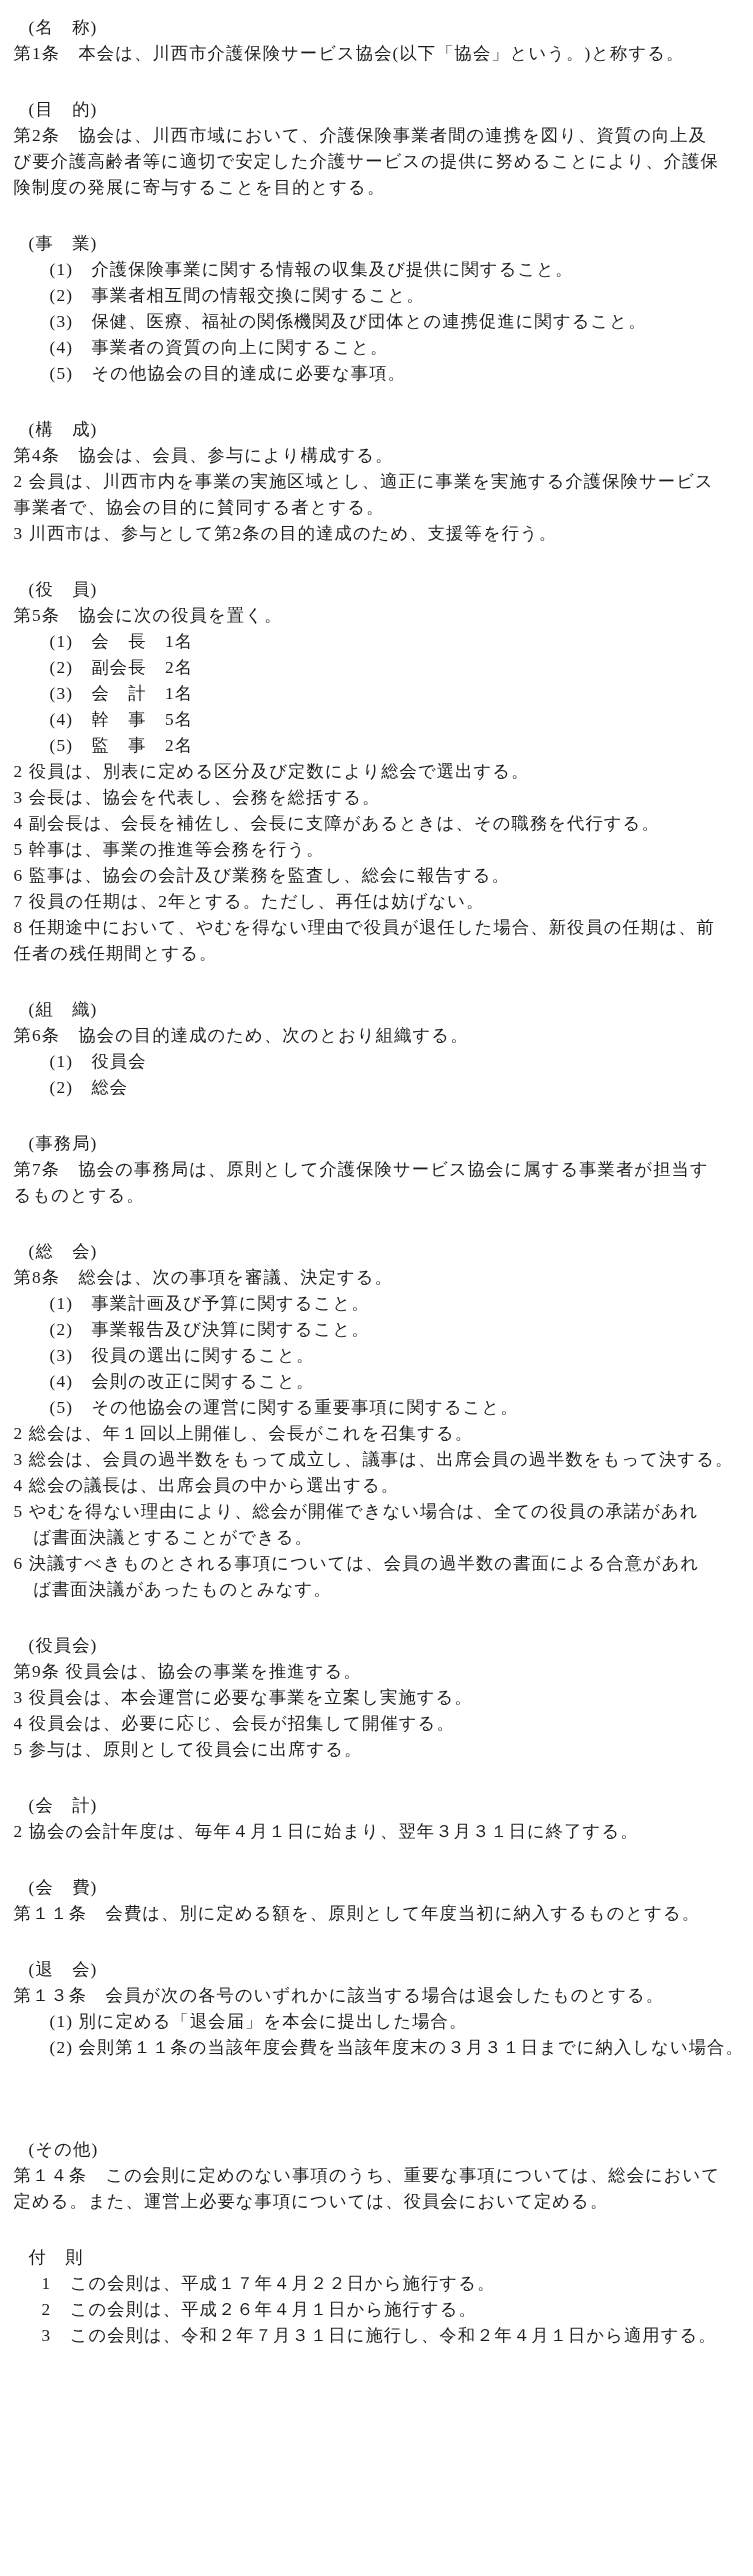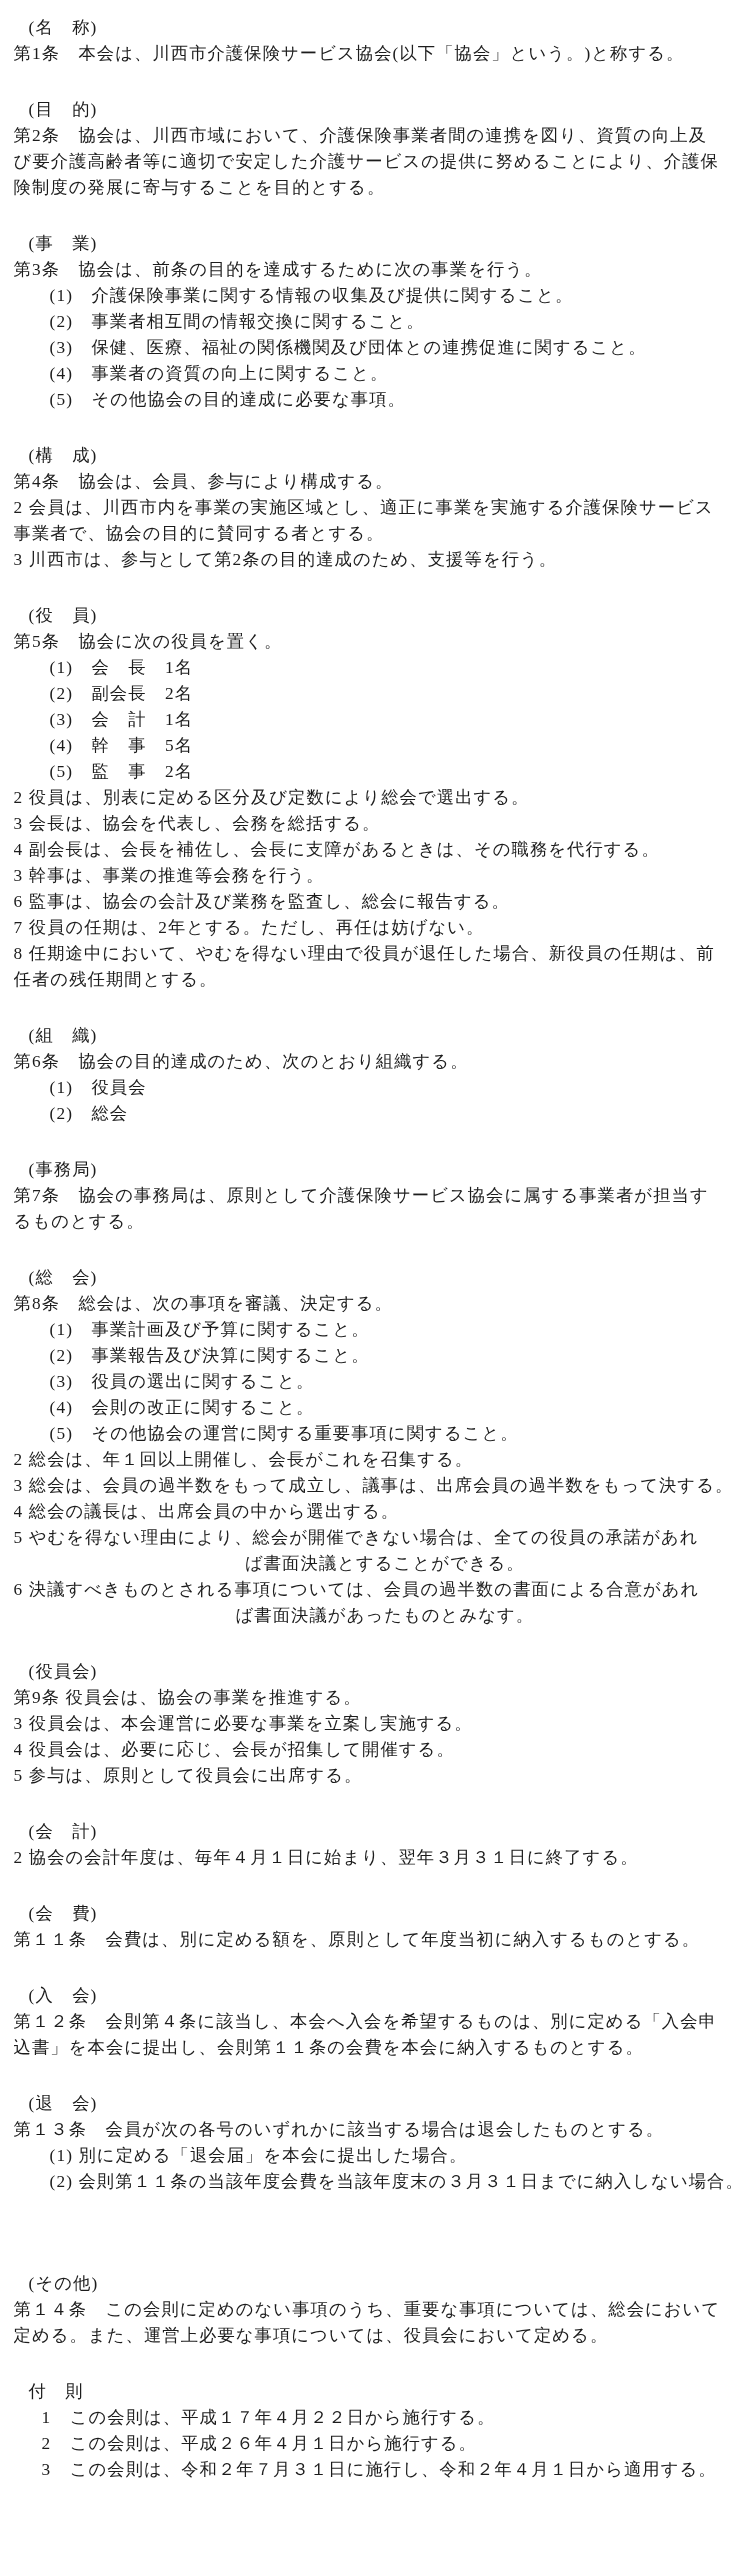--- a/index.html
+++ b/index.html
@@ -26,21 +26,21 @@
   }
   .line {
     white-space: pre;
     overflow: hidden;
   }
   .heading   { padding-left: 15px; }
   .article   { padding-left: 0; }
   .para      { padding-left: 0; }
   .cont      { padding-left: 0; }
   .item      { padding-left: 36px; }
-  .cont2     { padding-left: 19.6px; text-align: center; }
+  .cont2     { padding-left: 19.6px; }
   .fusoku    { padding-left: 28px; }
   .section   { margin-top: 30px; }
   .section:first-child { margin-top: 0; }
   .section.gap-large   { margin-top: 76px; }
 </style>
 </head>
 <body style="background: rgb(255, 255, 255);">
 
 <div class="page" id="doc" style="color: rgb(28, 28, 28); background: rgb(255, 255, 255);">
     <div class="section">
@@ -48,21 +48,20 @@
       <div class="line article">第1条　本会は、川西市介護保険サービス協会(以下「協会」という。)と称する。</div>
     </div>
     <div class="section">
       <div class="line heading">(目　的)</div>
       <div class="line article">第2条　協会は、川西市域において、介護保険事業者間の連携を図り、資質の向上及</div>
       <div class="line cont">び要介護高齢者等に適切で安定した介護サービスの提供に努めることにより、介護保</div>
       <div class="line cont">険制度の発展に寄与することを目的とする。</div>
     </div>
     <div class="section">
       <div class="line heading">(事　業)</div>
-      <div class="line article">第3条　協会は、前条の目的を達成するために次の事業を行う。</div>
       <div class="line item">(1)　介護保険事業に関する情報の収集及び提供に関すること。</div>
       <div class="line item">(2)　事業者相互間の情報交換に関すること。</div>
       <div class="line item">(3)　保健、医療、福祉の関係機関及び団体との連携促進に関すること。</div>
       <div class="line item">(4)　事業者の資質の向上に関すること。</div>
       <div class="line item">(5)　その他協会の目的達成に必要な事項。</div>
     </div>
     <div class="section">
       <div class="line heading">(構　成)</div>
       <div class="line article">第4条　協会は、会員、参与により構成する。</div>
       <div class="line para">2 会員は、川西市内を事業の実施区域とし、適正に事業を実施する介護保険サービス</div>
@@ -73,21 +72,21 @@
       <div class="line heading">(役　員)</div>
       <div class="line article">第5条　協会に次の役員を置く。</div>
       <div class="line item">(1)　会　長　1名</div>
       <div class="line item">(2)　副会長　2名</div>
       <div class="line item">(3)　会　計　1名</div>
       <div class="line item">(4)　幹　事　5名</div>
       <div class="line item">(5)　監　事　2名</div>
       <div class="line para">2 役員は、別表に定める区分及び定数により総会で選出する。</div>
       <div class="line para">3 会長は、協会を代表し、会務を総括する。</div>
       <div class="line para">4 副会長は、会長を補佐し、会長に支障があるときは、その職務を代行する。</div>
-      <div class="line para">3 幹事は、事業の推進等会務を行う。</div>
+      <div class="line para">5 幹事は、事業の推進等会務を行う。</div>
       <div class="line para">6 監事は、協会の会計及び業務を監査し、総会に報告する。</div>
       <div class="line para">7 役員の任期は、2年とする。ただし、再任は妨げない。</div>
       <div class="line para">8 任期途中において、やむを得ない理由で役員が退任した場合、新役員の任期は、前</div>
       <div class="line cont">任者の残任期間とする。</div>
     </div>
     <div class="section">
       <div class="line heading">(組　織)</div>
       <div class="line article">第6条　協会の目的達成のため、次のとおり組織する。</div>
       <div class="line item">(1)　役員会</div>
       <div class="line item">(2)　総会</div>
@@ -122,25 +121,20 @@
     </div>
     <div class="section">
       <div class="line heading">(会　計)</div>
       <div class="line para">2 協会の会計年度は、毎年４月１日に始まり、翌年３月３１日に終了する。</div>
     </div>
     <div class="section">
       <div class="line heading">(会　費)</div>
       <div class="line article">第１１条　会費は、別に定める額を、原則として年度当初に納入するものとする。</div>
     </div>
     <div class="section">
-      <div class="line heading">(入　会)</div>
-      <div class="line article">第１２条　会則第４条に該当し、本会へ入会を希望するものは、別に定める「入会申</div>
-      <div class="line cont">込書」を本会に提出し、会則第１１条の会費を本会に納入するものとする。</div>
-    </div>
-    <div class="section">
       <div class="line heading">(退　会)</div>
       <div class="line article">第１３条　会員が次の各号のいずれかに該当する場合は退会したものとする。</div>
       <div class="line item">(1) 別に定める「退会届」を本会に提出した場合。</div>
       <div class="line item">(2) 会則第１１条の当該年度会費を当該年度末の３月３１日までに納入しない場合。</div>
     </div>
     <div class="section gap-large">
       <div class="line heading">(その他)</div>
       <div class="line article">第１４条　この会則に定めのない事項のうち、重要な事項については、総会において</div>
       <div class="line cont">定める。また、運営上必要な事項については、役員会において定める。</div>
     </div>

